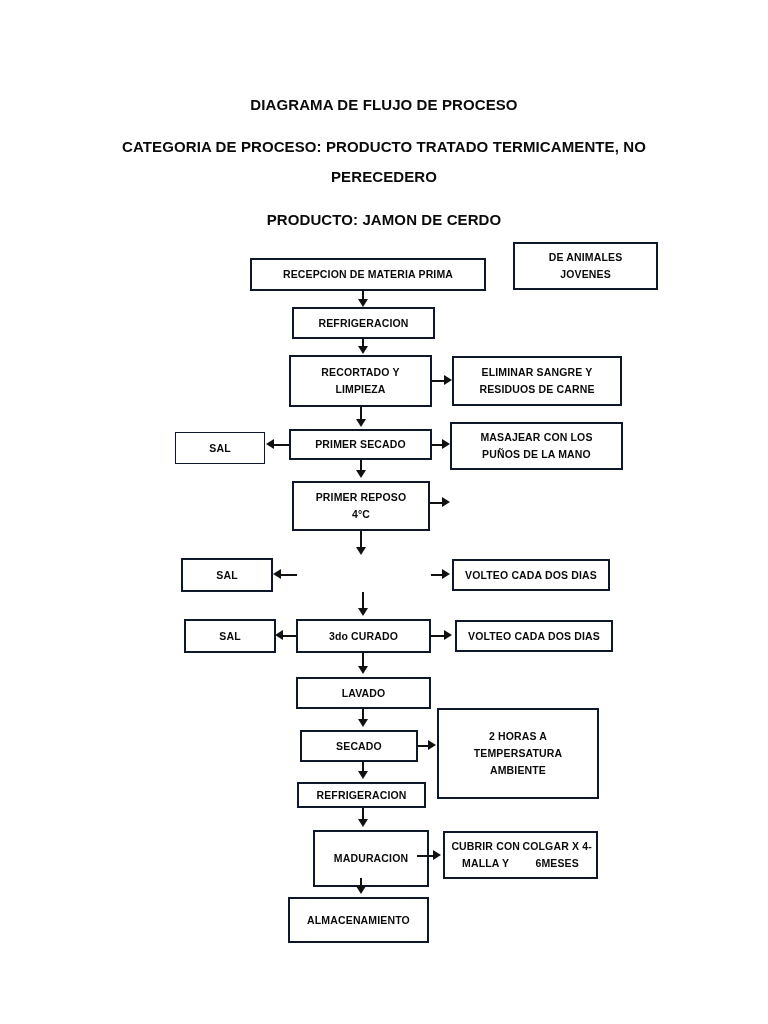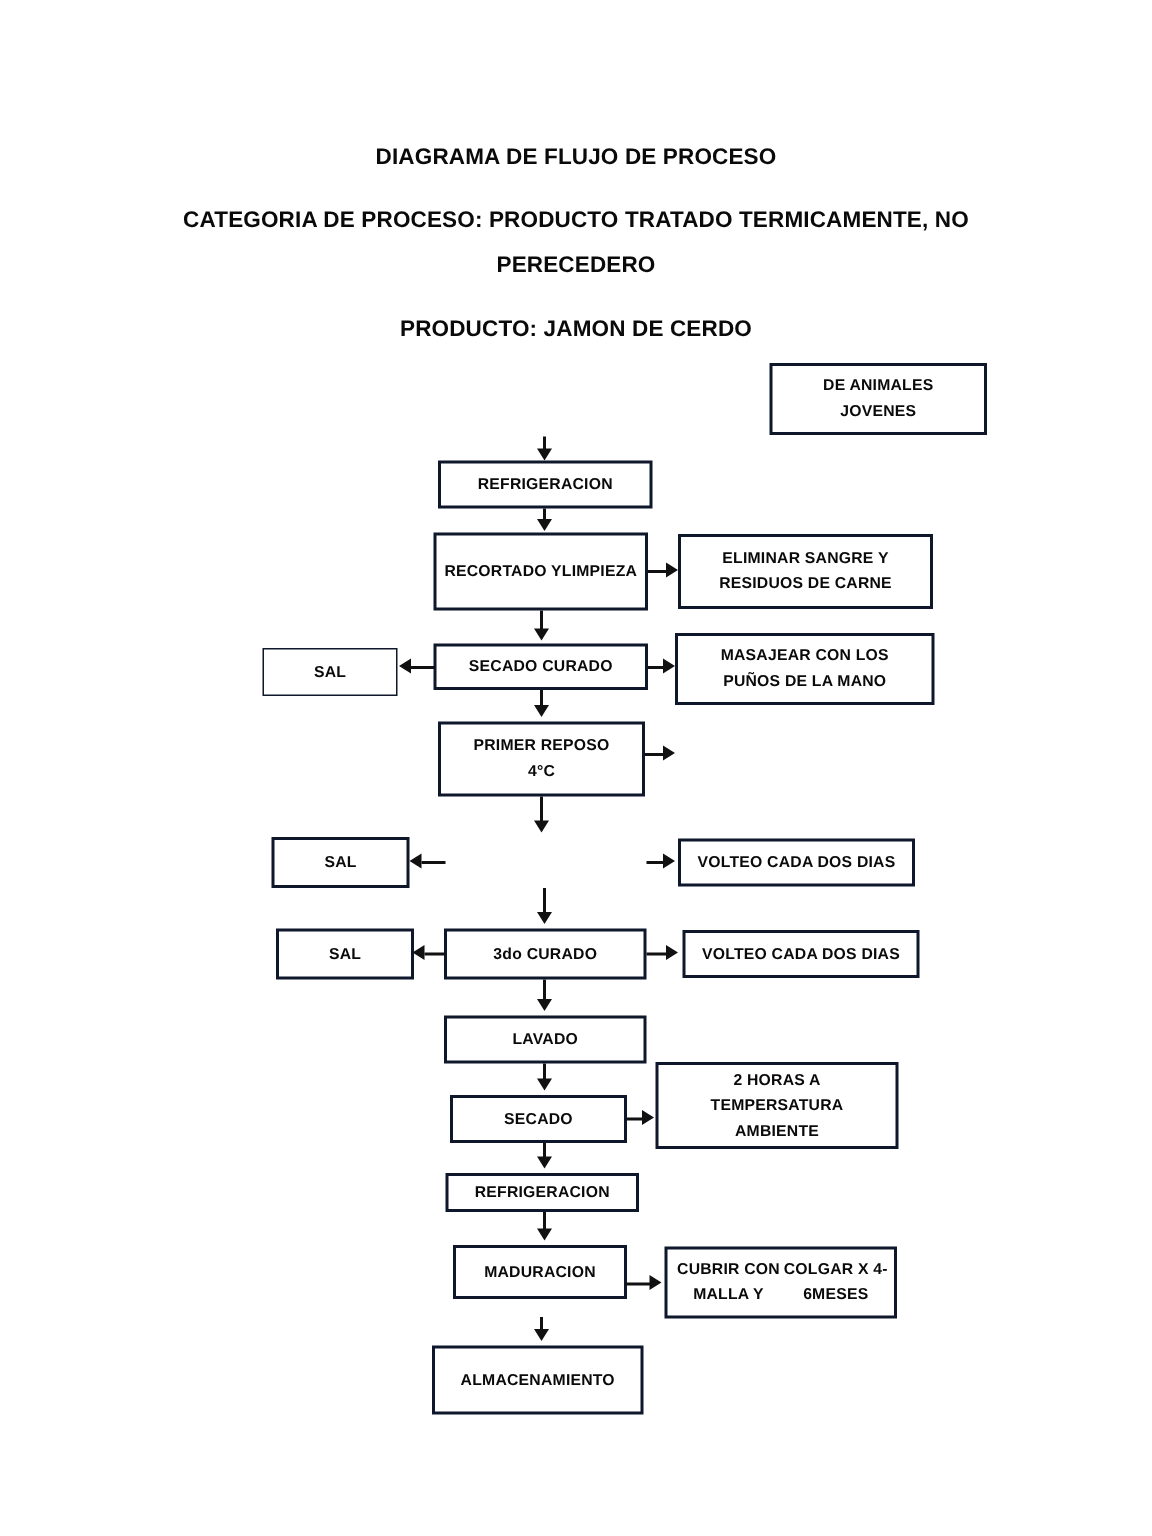--- a/index.html
+++ b/index.html
@@ -97,42 +97,45 @@
   <div class="title-block" style="top:90px;">
     <div class="title-line">DIAGRAMA DE FLUJO DE PROCESO</div>
   </div>
   <div class="title-block" style="top:132px; left:84px; width:600px;">
     <div class="title-line wrap">CATEGORIA DE PROCESO: PRODUCTO TRATADO TERMICAMENTE, NO PERECEDERO</div>
   </div>
   <div class="title-block" style="top:205px;">
     <div class="title-line">PRODUCTO: JAMON DE CERDO</div>
   </div>
 
+  <div class="node thick" style="left:250px; top:258px; width:236px; height:33px;">
+    <span>RECEPCION DE MATERIA PRIMA</span>
+  </div>
 
   <div class="node thick" style="left:513px; top:242px; width:145px; height:48px; flex-direction:column;">
     <span>DE ANIMALES</span>
     <span>JOVENES</span>
   </div>
 
   <div class="node thick" style="left:292px; top:307px; width:143px; height:32px;">
     <span>REFRIGERACION</span>
   </div>
 
-  <div class="node thick" style="left:289px; top:355px; width:143px; height:52px; flex-direction:row;">
+  <div class="node thick" style="left:289px; top:355px; width:143px; height:52px; flex-direction:column;">
     <span>RECORTADO Y</span>
     <span>LIMPIEZA</span>
   </div>
 
   <div class="node thick" style="left:452px; top:356px; width:170px; height:50px; flex-direction:column;">
     <span>ELIMINAR SANGRE Y</span>
     <span>RESIDUOS DE CARNE</span>
   </div>
 
   <div class="node thick" style="left:289px; top:429px; width:143px; height:31px;">
-    <span>SECADO CURADO</span>
+    <span>PRIMER SECADO</span>
   </div>
 
   <div class="node thin" style="left:175px; top:432px; width:90px; height:32px;">
     <span>SAL</span>
   </div>
 
   <div class="node thick" style="left:450px; top:422px; width:173px; height:48px; flex-direction:column;">
     <span>MASAJEAR CON LOS</span>
     <span>PUÑOS DE LA MANO</span>
   </div>
@@ -165,31 +168,31 @@
   </div>
 
   <div class="node thick" style="left:296px; top:677px; width:135px; height:32px;">
     <span>LAVADO</span>
   </div>
 
   <div class="node thick" style="left:300px; top:730px; width:118px; height:32px;">
     <span>SECADO</span>
   </div>
 
-  <div class="node thick" style="left:437px; top:708px; width:162px; height:58px; flex-direction:column;">
+  <div class="node thick" style="left:437px; top:708px; width:162px; height:91px; flex-direction:column;">
     <span>2 HORAS A</span>
     <span>TEMPERSATURA</span>
     <span>AMBIENTE</span>
   </div>
 
   <div class="node thick" style="left:297px; top:782px; width:129px; height:26px;">
     <span>REFRIGERACION</span>
   </div>
 
-  <div class="node thick" style="left:302px; top:830px; width:116px; height:36px;">
+  <div class="node thick" style="left:313px; top:830px; width:116px; height:57px;">
     <span>MADURACION</span>
   </div>
 
   <div class="node thick" style="left:443px; top:831px; width:155px; height:48px; ">
     <span>CUBRIR CON MALLA Y</span>
     <span>COLGAR X 4-6MESES</span>
   </div>
 
   <div class="node thick" style="left:288px; top:897px; width:141px; height:46px;">
     <span>ALMACENAMIENTO</span>

